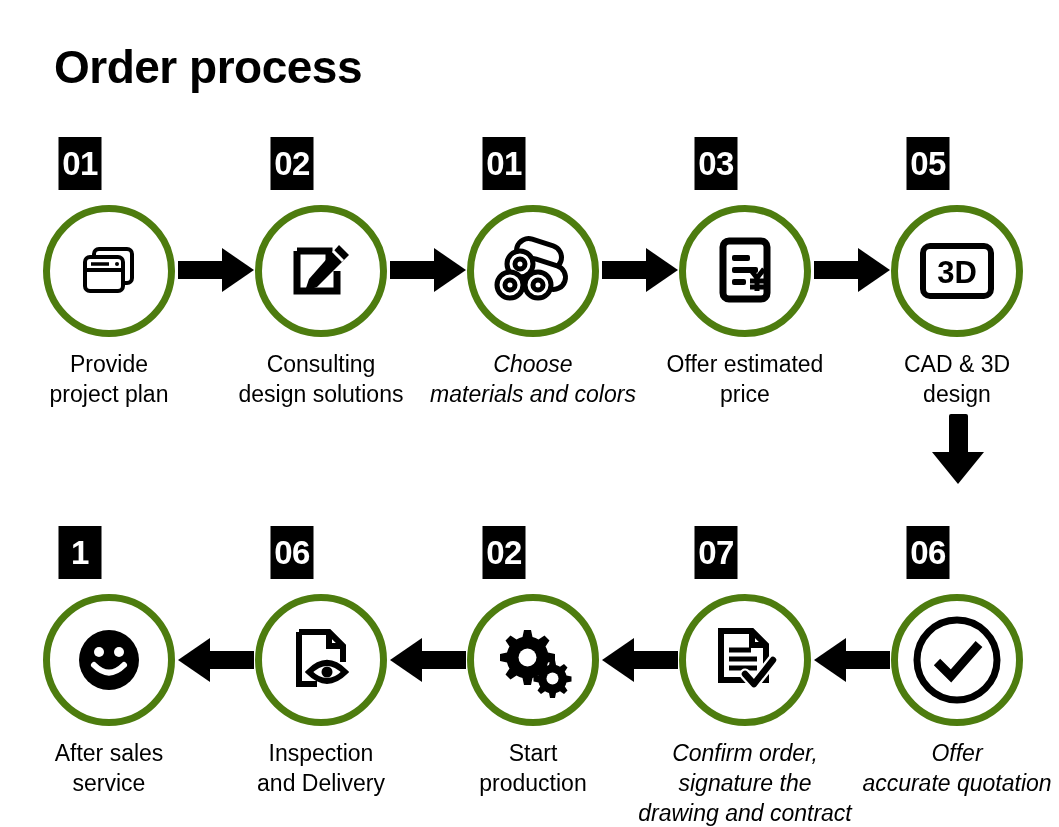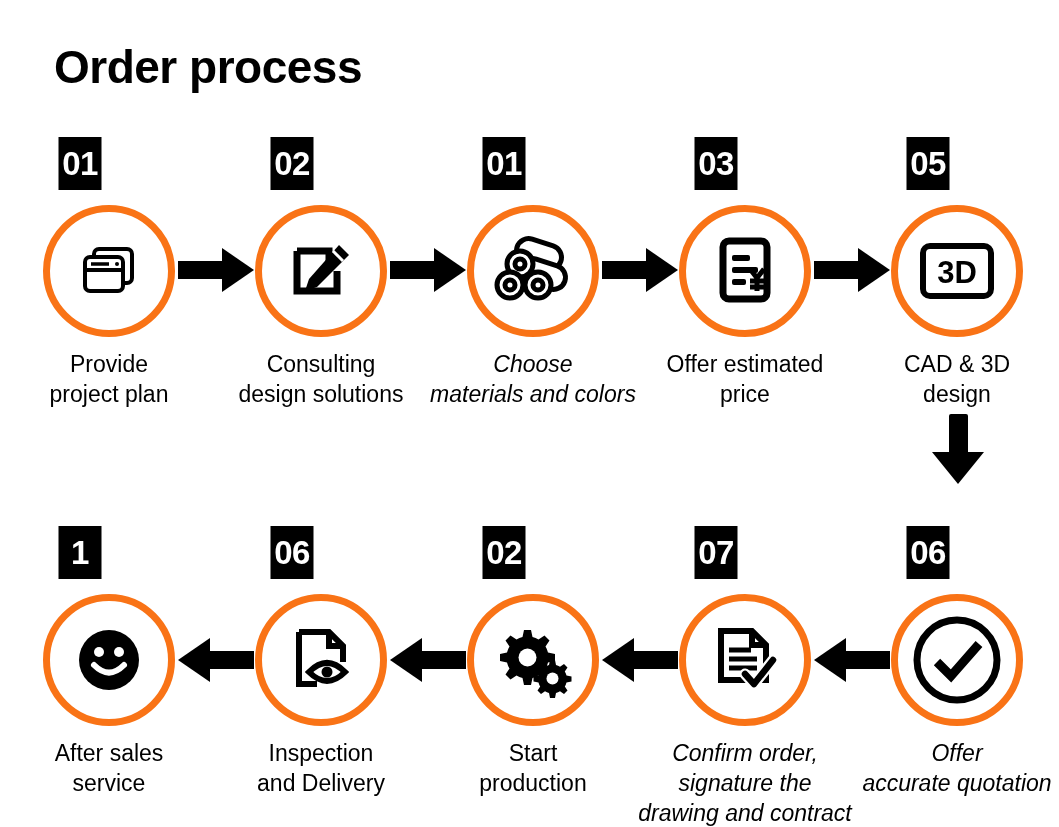--- a/index.html
+++ b/index.html
@@ -50,21 +50,21 @@
     text-align: center;
     letter-spacing: -0.5px;
   }
   .circle {
     position: absolute;
     top: 68px;
     left: 50%;
     transform: translateX(-50%);
     width: 118px;
     height: 118px;
-    border: 7px solid #f97316;
+    border: 7px solid #4d7c0f;
     border-radius: 50%;
     box-sizing: content-box;
     background: #ffffff;
     display: flex;
     align-items: center;
     justify-content: center;
   }
   .circle svg { display: block; }
   .step-label {
     position: absolute;

